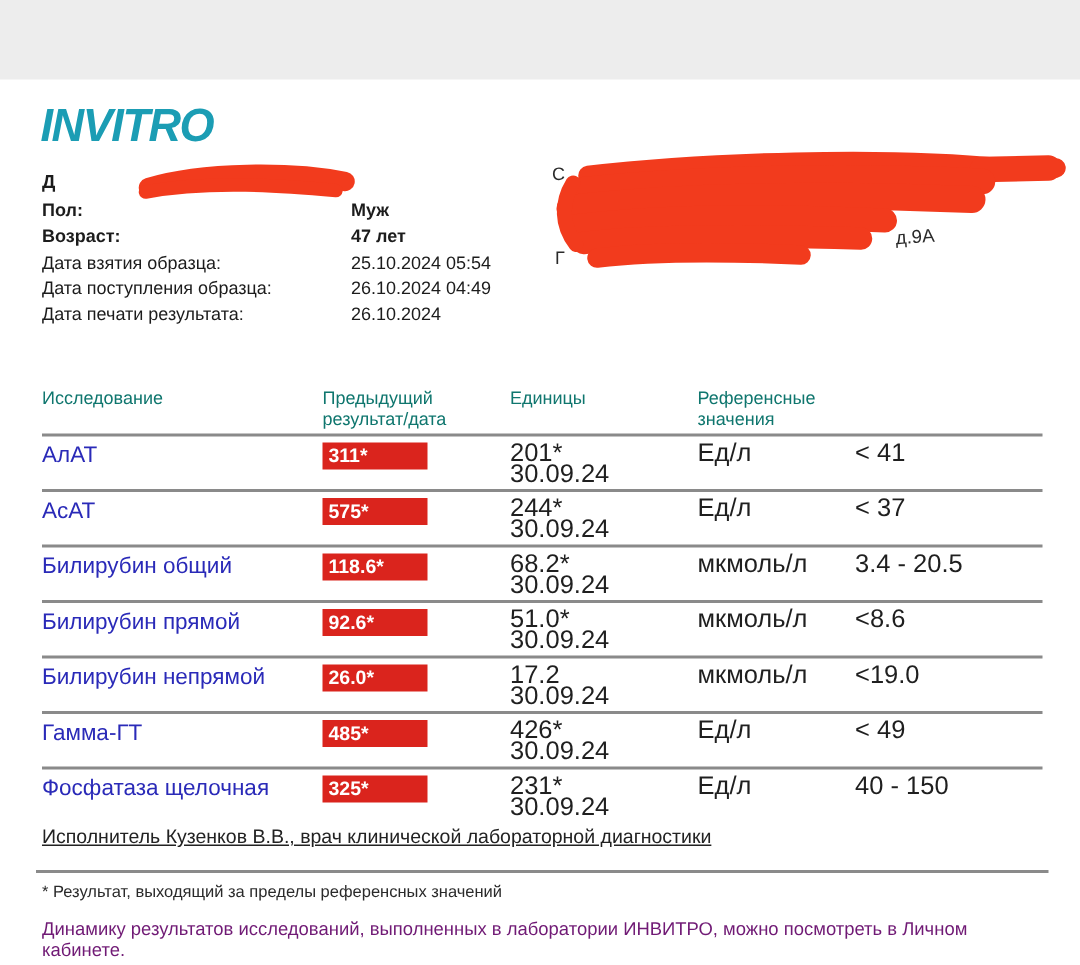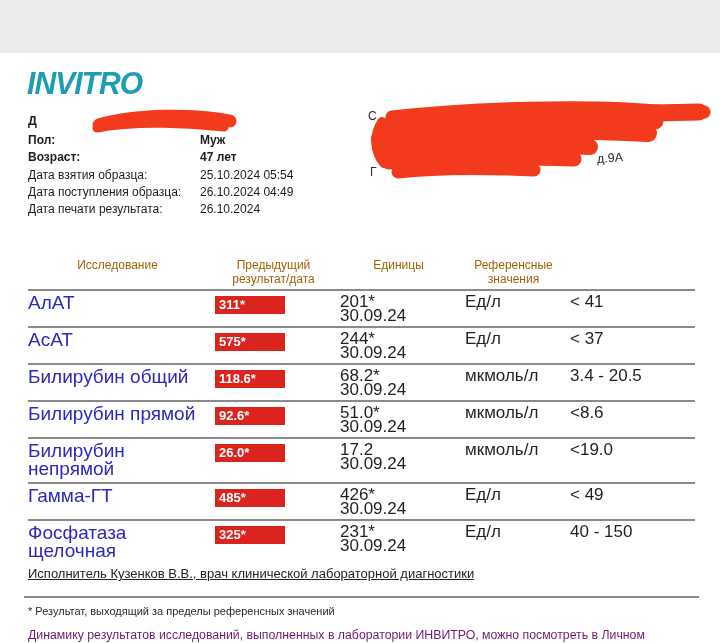--- a/index.html
+++ b/index.html
@@ -13,29 +13,29 @@
   .screen{position:relative;width:720px;height:643px;background:#fff;padding-left:47px;}
   .topbar{position:absolute;top:0;left:0;width:720px;height:53px;background:var(--topbar_gray);}
   .logo{position:absolute;left:27px;top:66px;font-size:31px;font-weight:bold;font-style:italic;
     letter-spacing:-1px;color:var(--brand_teal);transform:scaleX(.97);transform-origin:left;}
   .name-line{position:absolute;left:28px;top:114px;font-size:12.5px;font-weight:bold;}
   .frag{position:absolute;font-size:12px;color:#2a2a2a;}
   .frag-c{left:368px;top:109px;}
   .frag-g{left:370px;top:165px;}
   .frag-addr{left:597px;top:151px;font-size:12.5px;transform:rotate(-4deg);}
   .info{position:absolute;left:28px;top:132px;font-size:12px;line-height:17.3px;}
-  .info-row .info-label{display:inline-block;width:172px;}
+  .info-row .info-label{display:inline-block;width:206px;}
   .info-row.bold{font-weight:bold;}
   .lower{position:absolute;left:28px;top:259px;width:667px;}
   .grid{display:grid;grid-template-columns:187px 125px 125px 105px 125px;column-gap:0;}
-  .thead{padding-bottom:3px;border-bottom:2px solid var(--rule_gray);font-size:12px;color:#a16207;text-align:center;}
+  .thead{padding-bottom:3px;border-bottom:2px solid var(--rule_gray);font-size:12px;color:#0f766e;}
   .thead>div{line-height:13.5px;padding-right:8px;}
   .trow{padding:4px 0 3px;border-bottom:2px solid var(--rule_gray);min-height:31px;align-items:start;}
   .trow:last-of-type{border-bottom:none;}
-  .test{font-size:19px;color:var(--link_blue);text-decoration:none;line-height:15px;}
+  .test{font-size:15px;color:var(--link_blue);text-decoration:none;line-height:15px;}
   .resbox{display:inline-block;min-width:70px;background:var(--flag_red);color:#fff;
     font-weight:bold;font-size:13px;padding:1px 4px 2px;line-height:15px;}
   .prev div,.units,.ref{font-size:17px;line-height:14px;color:#1f1f1f;}
   .executor{margin-top:2px;font-size:13px;color:#222;text-decoration:underline;}
   .rule2{margin-top:15px;margin-left:-4px;width:675px;border-top:2px solid var(--rule_gray);}
   .footnote{margin-top:7px;font-size:11px;color:#2a2a2a;}
   .dynamics{margin-top:11px;font-size:12.3px;font-weight:normal;color:#701a75;}
   .scribbles{position:absolute;left:0;top:0;pointer-events:none;}
   .scribbles path{fill:none;stroke:var(--scribble_red);stroke-linecap:round;}
 </style>

